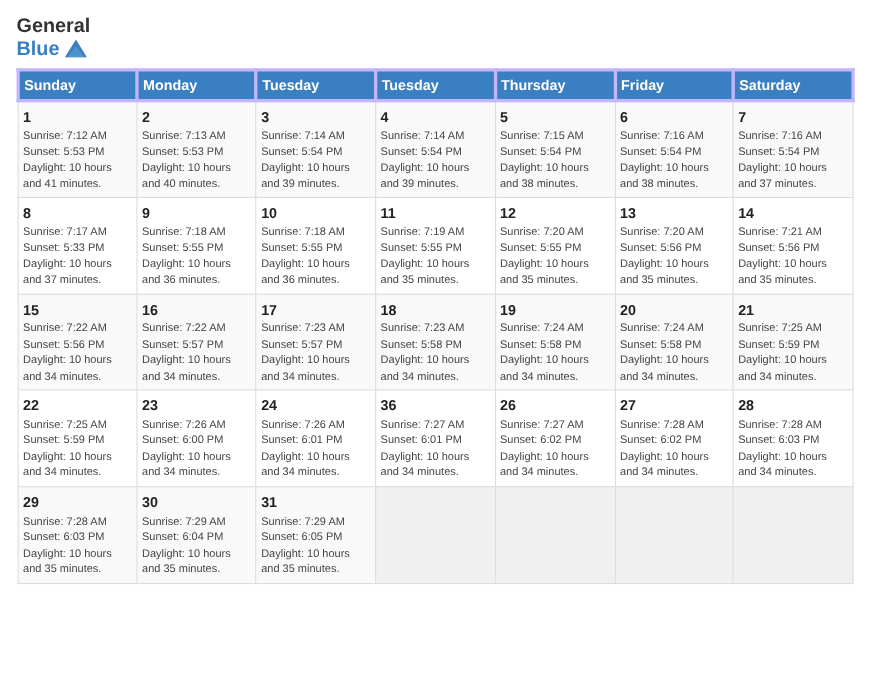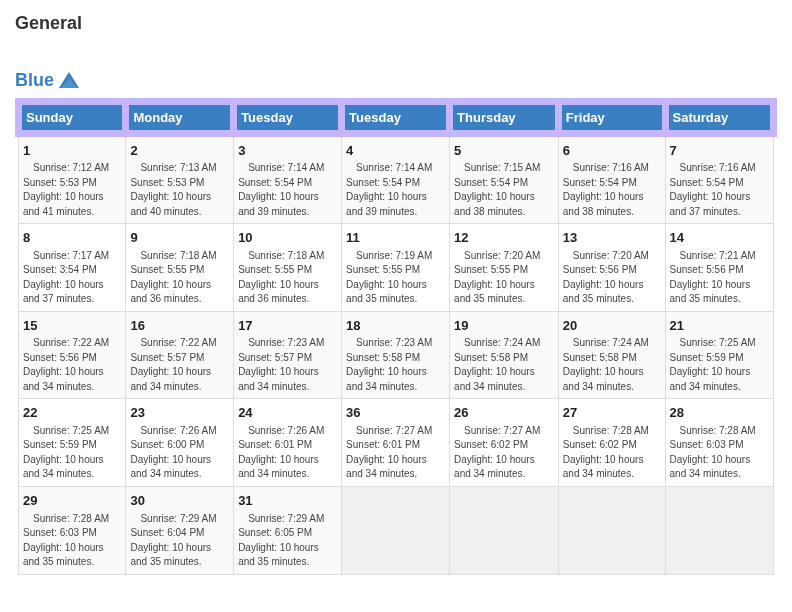--- a/index.html
+++ b/index.html
@@ -46,21 +46,21 @@
       margin-top: 6px;
       font-size: 10.5px;
     }
     .calendar thead th {
       background-color: #3a7fc1;
       color: #fff;
       padding: 5px 4px;
       text-align: left;
       font-size: 13px;
       font-weight: bold;
-      border: 7px solid #c4b5fd;
+      border: 3px solid #c4b5fd;
     }
     .calendar tbody tr {
       border-bottom: 1px solid #ccc;
     }
     .calendar tbody td {
       vertical-align: top;
       padding: 5px 4px;
       border: 1px solid #ddd;
       width: 113px;
       background: #fff;
@@ -73,35 +73,34 @@
       font-size: 13px;
       font-weight: bold;
       color: #222;
       display: block;
       margin-bottom: 1px;
     }
     .day-info {
       color: #444;
       font-size: 10px;
       line-height: 1.35;
-      margin-left: 10px;
     }
     .empty-cell {
       background: #f0f0f0 !important;
     }
   </style>
 </head>
 <body>
 
 <div class="container">
   <div class="header-row">
     <div class="logo">
       <div>
         <div style="font-size:18px;font-weight:bold;color:#333;line-height:1.1;">General</div>
-        <div style="display:flex;align-items:center;margin-top:36px;">
+        <div style="display:flex;align-items:center;">
           <div style="font-size:18px;font-weight:bold;color:#3a7fc1;line-height:1.1;">Blue</div>
           <svg width="24" height="22" viewBox="0 0 24 22" style="margin-left:3px;">
             <polygon points="2,18 12,2 22,18" fill="#3a7fc1"></polygon>
             <polygon points="12,8 20,18 4,18" fill="#5ba0d0" opacity="0.6"></polygon>
           </svg>
         </div>
       </div>
     </div>
   </div>
 
@@ -143,21 +142,21 @@
 Sunset: 5:54 PM
 Daylight: 10 hours
 and 38 minutes.</span></td>
           <td><span class="day-number">7</span><span class="day-info" style="white-space: pre-line;">Sunrise: 7:16 AM
 Sunset: 5:54 PM
 Daylight: 10 hours
 and 37 minutes.</span></td>
         </tr>
         <tr>
           <td><span class="day-number">8</span><span class="day-info" style="white-space: pre-line;">Sunrise: 7:17 AM
-Sunset: 3:54 PM
+Sunset: 5:33 PM
 Daylight: 10 hours
 and 37 minutes.</span></td>
           <td><span class="day-number">9</span><span class="day-info" style="white-space: pre-line;">Sunrise: 7:18 AM
 Sunset: 5:55 PM
 Daylight: 10 hours
 and 36 minutes.</span></td>
           <td><span class="day-number">10</span><span class="day-info" style="white-space: pre-line;">Sunrise: 7:18 AM
 Sunset: 5:55 PM
 Daylight: 10 hours
 and 36 minutes.</span></td>

